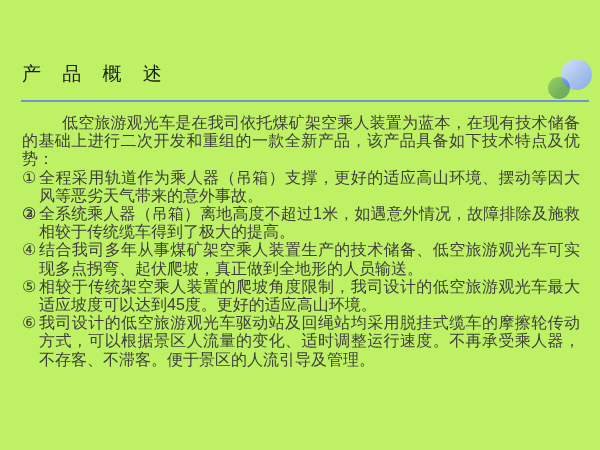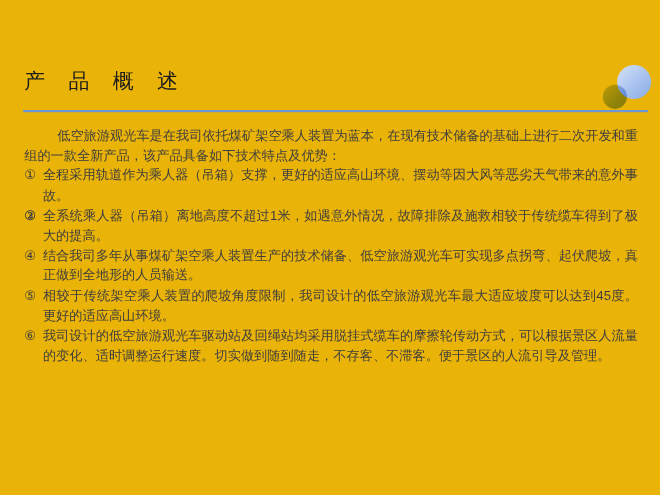--- a/index.html
+++ b/index.html
@@ -1,19 +1,19 @@
 <!DOCTYPE html>
 <html><head>
 <meta charset="utf-8">
 <style>
   html,body { margin:0; padding:0; background:#ffffff; }
   .slide {
     position:relative;
     width:600px; height:450px;
-    background:#eab308;
+    background:#bef264;
     overflow:hidden;
     font-family:"Liberation Sans", sans-serif;
   }
   .title {
     position:absolute;
     left:22px; top:61px;
     font-size:19px;
     letter-spacing:8px;
     color:#1c1c1c;
     font-weight:500;
@@ -34,21 +34,21 @@
     background:linear-gradient(135deg, #d7e3f8 0%, #a7c2ee 55%, #88ace5 100%);
   }
   .decor-circle.sm {
     left:548px; top:77px; width:22px; height:22px;
     background:linear-gradient(135deg, #cfdef6 0%, #9ebced 60%, #8fb1e8 100%);
     mix-blend-mode:multiply;
   }
   .body-text {
     position:absolute;
     left:22px; top:114px; width:558px;
-    font-size:12px;
+    font-size:16px;
     line-height:18.2px;
     color:#3e3e3e;
     text-align:justify;
   }
   .intro {
     margin:0;
     text-indent:2.5em;
   }
   .features {
     margin:0; padding:0;
@@ -89,17 +89,17 @@
       <li class="feature">
         <span class="num">④</span>
         <span>结合我司多年从事煤矿架空乘人装置生产的技术储备、低空旅游观光车可实现多点拐弯、起伏爬坡，真正做到全地形的人员输送。</span>
       </li>
       <li class="feature">
         <span class="num">⑤</span>
         <span>相较于传统架空乘人装置的爬坡角度限制，我司设计的低空旅游观光车最大适应坡度可以达到45度。更好的适应高山环境。</span>
       </li>
       <li class="feature">
         <span class="num">⑥</span>
-        <span>我司设计的低空旅游观光车驱动站及回绳站均采用脱挂式缆车的摩擦轮传动方式，可以根据景区人流量的变化、适时调整运行速度。切实做到随到随走，不存客、不滞客。便于景区的人流引导及管理。</span>
+        <span>我司设计的低空旅游观光车驱动站及回绳站均采用脱挂式缆车的摩擦轮传动方式，可以根据景区人流量的变化、适时调整运行速度。不再承受乘人器，不存客、不滞客。便于景区的人流引导及管理。</span>
       </li>
     </ul>
   </div>
 </div>
 
 </body></html>

